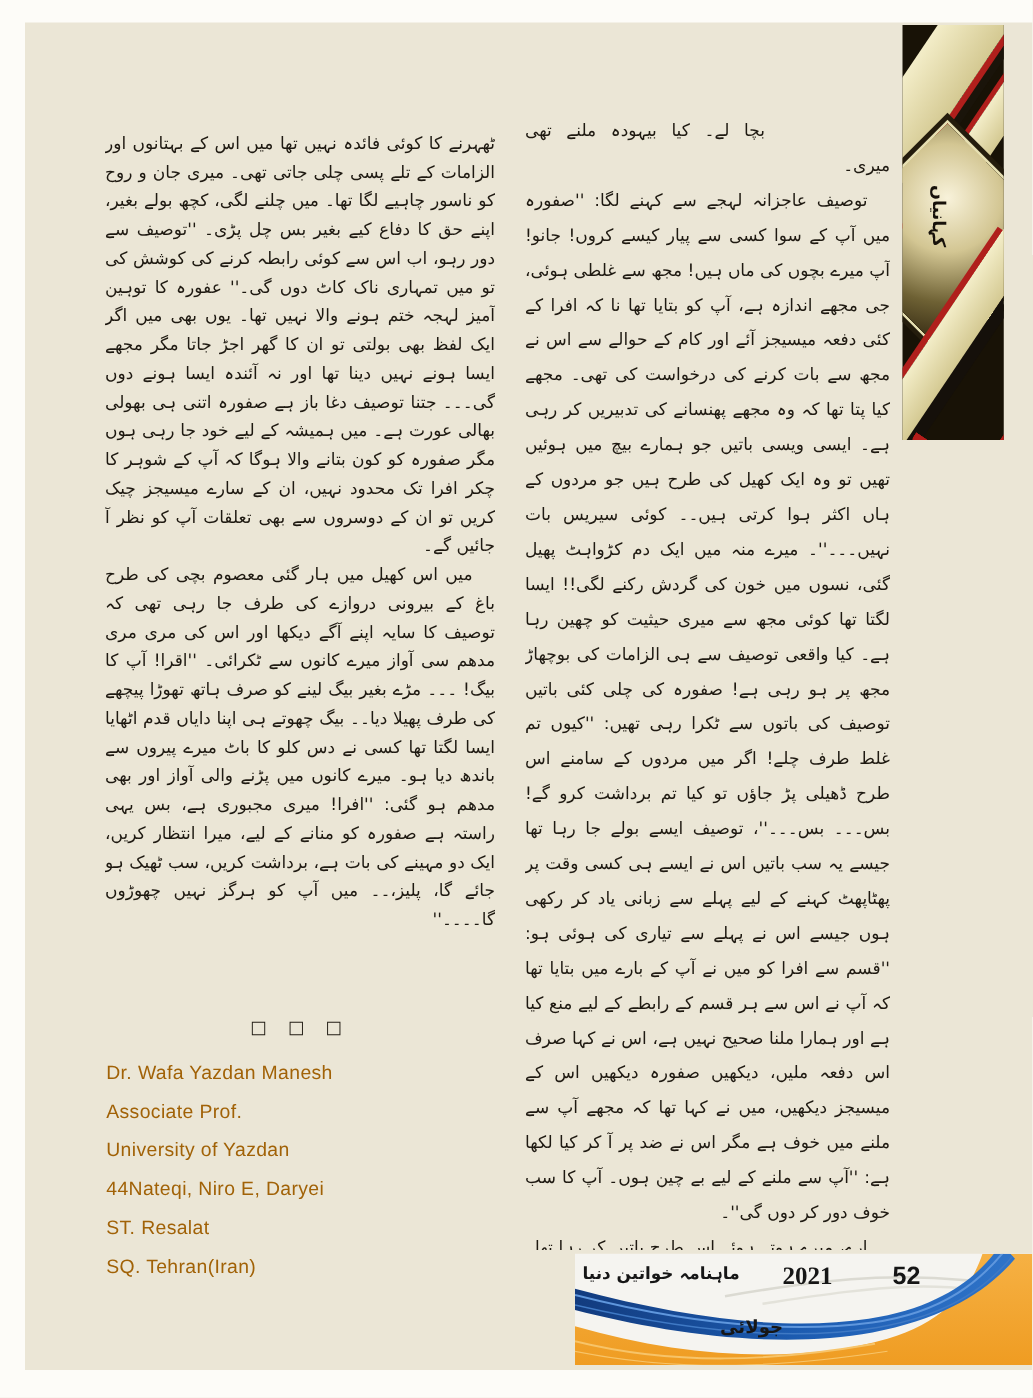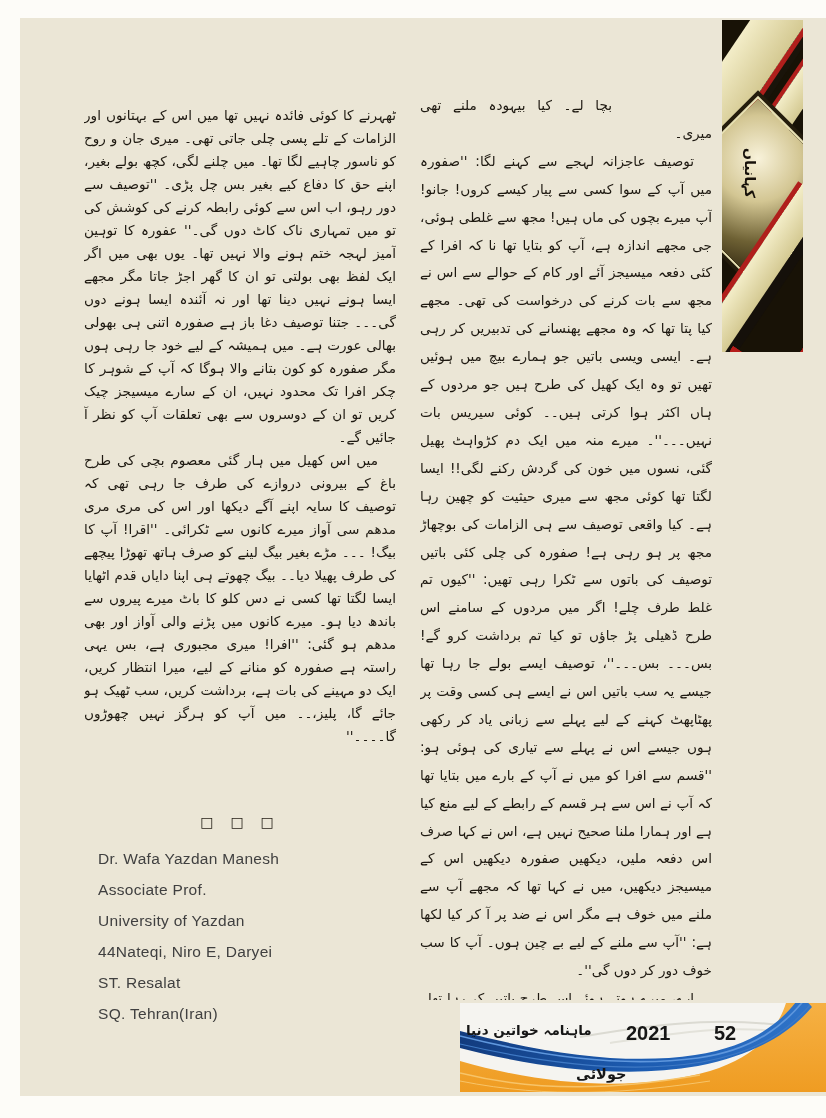--- a/index.html
+++ b/index.html
@@ -27,31 +27,31 @@
   .col p { text-indent:18px; }
   .col p.tail  { text-indent:100px; }
   .col p.cont  { text-indent:0; }
   .col-right { left:420px; top:92px;  width:292px; height:908px; font-size:13.6px; line-height:27.9px; }
   .col-left  { left:84px;  top:104px; width:312px; height:712px; font-size:13.6px; line-height:23px; }
 
   .separator { position:absolute; left:84px; top:814px; width:312px; text-align:center; font-size:14px;
                font-weight:bold; letter-spacing:6px; color:#1e1911; }
 
   
-  .address { position:absolute; left:98px; top:843px; color:#404040; font-family:"Liberation Sans", sans-serif;
+  .address { position:absolute; left:85px; top:843px; color:#a16207; font-family:"Liberation Sans", sans-serif;
              font-size:15.5px; line-height:31px; letter-spacing:.3px; }
 
   
   .footer { position:absolute; left:460px; top:1003px; width:366px; height:89px; background:#f5f4f0; overflow:hidden; }
   .footer svg { position:absolute; left:0; top:0; }
-  .footer-text { position:absolute; left:0; top:12px; width:366px; height:36px;text-align:center; }
+  .footer-text { position:absolute; left:0; top:0; width:366px; height:36px;text-align:center; }
   .footer-text span { position:absolute; top:7px; color:#161616; white-space:nowrap; }
   .ft-magazine { left:6px;  font-size:13.5px; font-weight:bold; direction:rtl; }
   .ft-month    { left:116px; font-size:14.5px; font-weight:bold; direction:rtl;margin-top:44px; }
-  .ft-year     { left:166px; font-size:20px; font-weight:bold; font-family:Liberation Sans, sans-serif; }
+  .ft-year     { left:166px; font-size:20px; font-weight:bold; font-family:Liberation Serif, serif; }
   .ft-page     { left:254px; font-size:20px; font-weight:bold; font-family:"Liberation Sans", sans-serif; }
 </style>
 </head>
 <body>
 
 <div class="page">
   <div class="paper"></div>
 
   <div class="art">
     <div class="band b1"></div>

